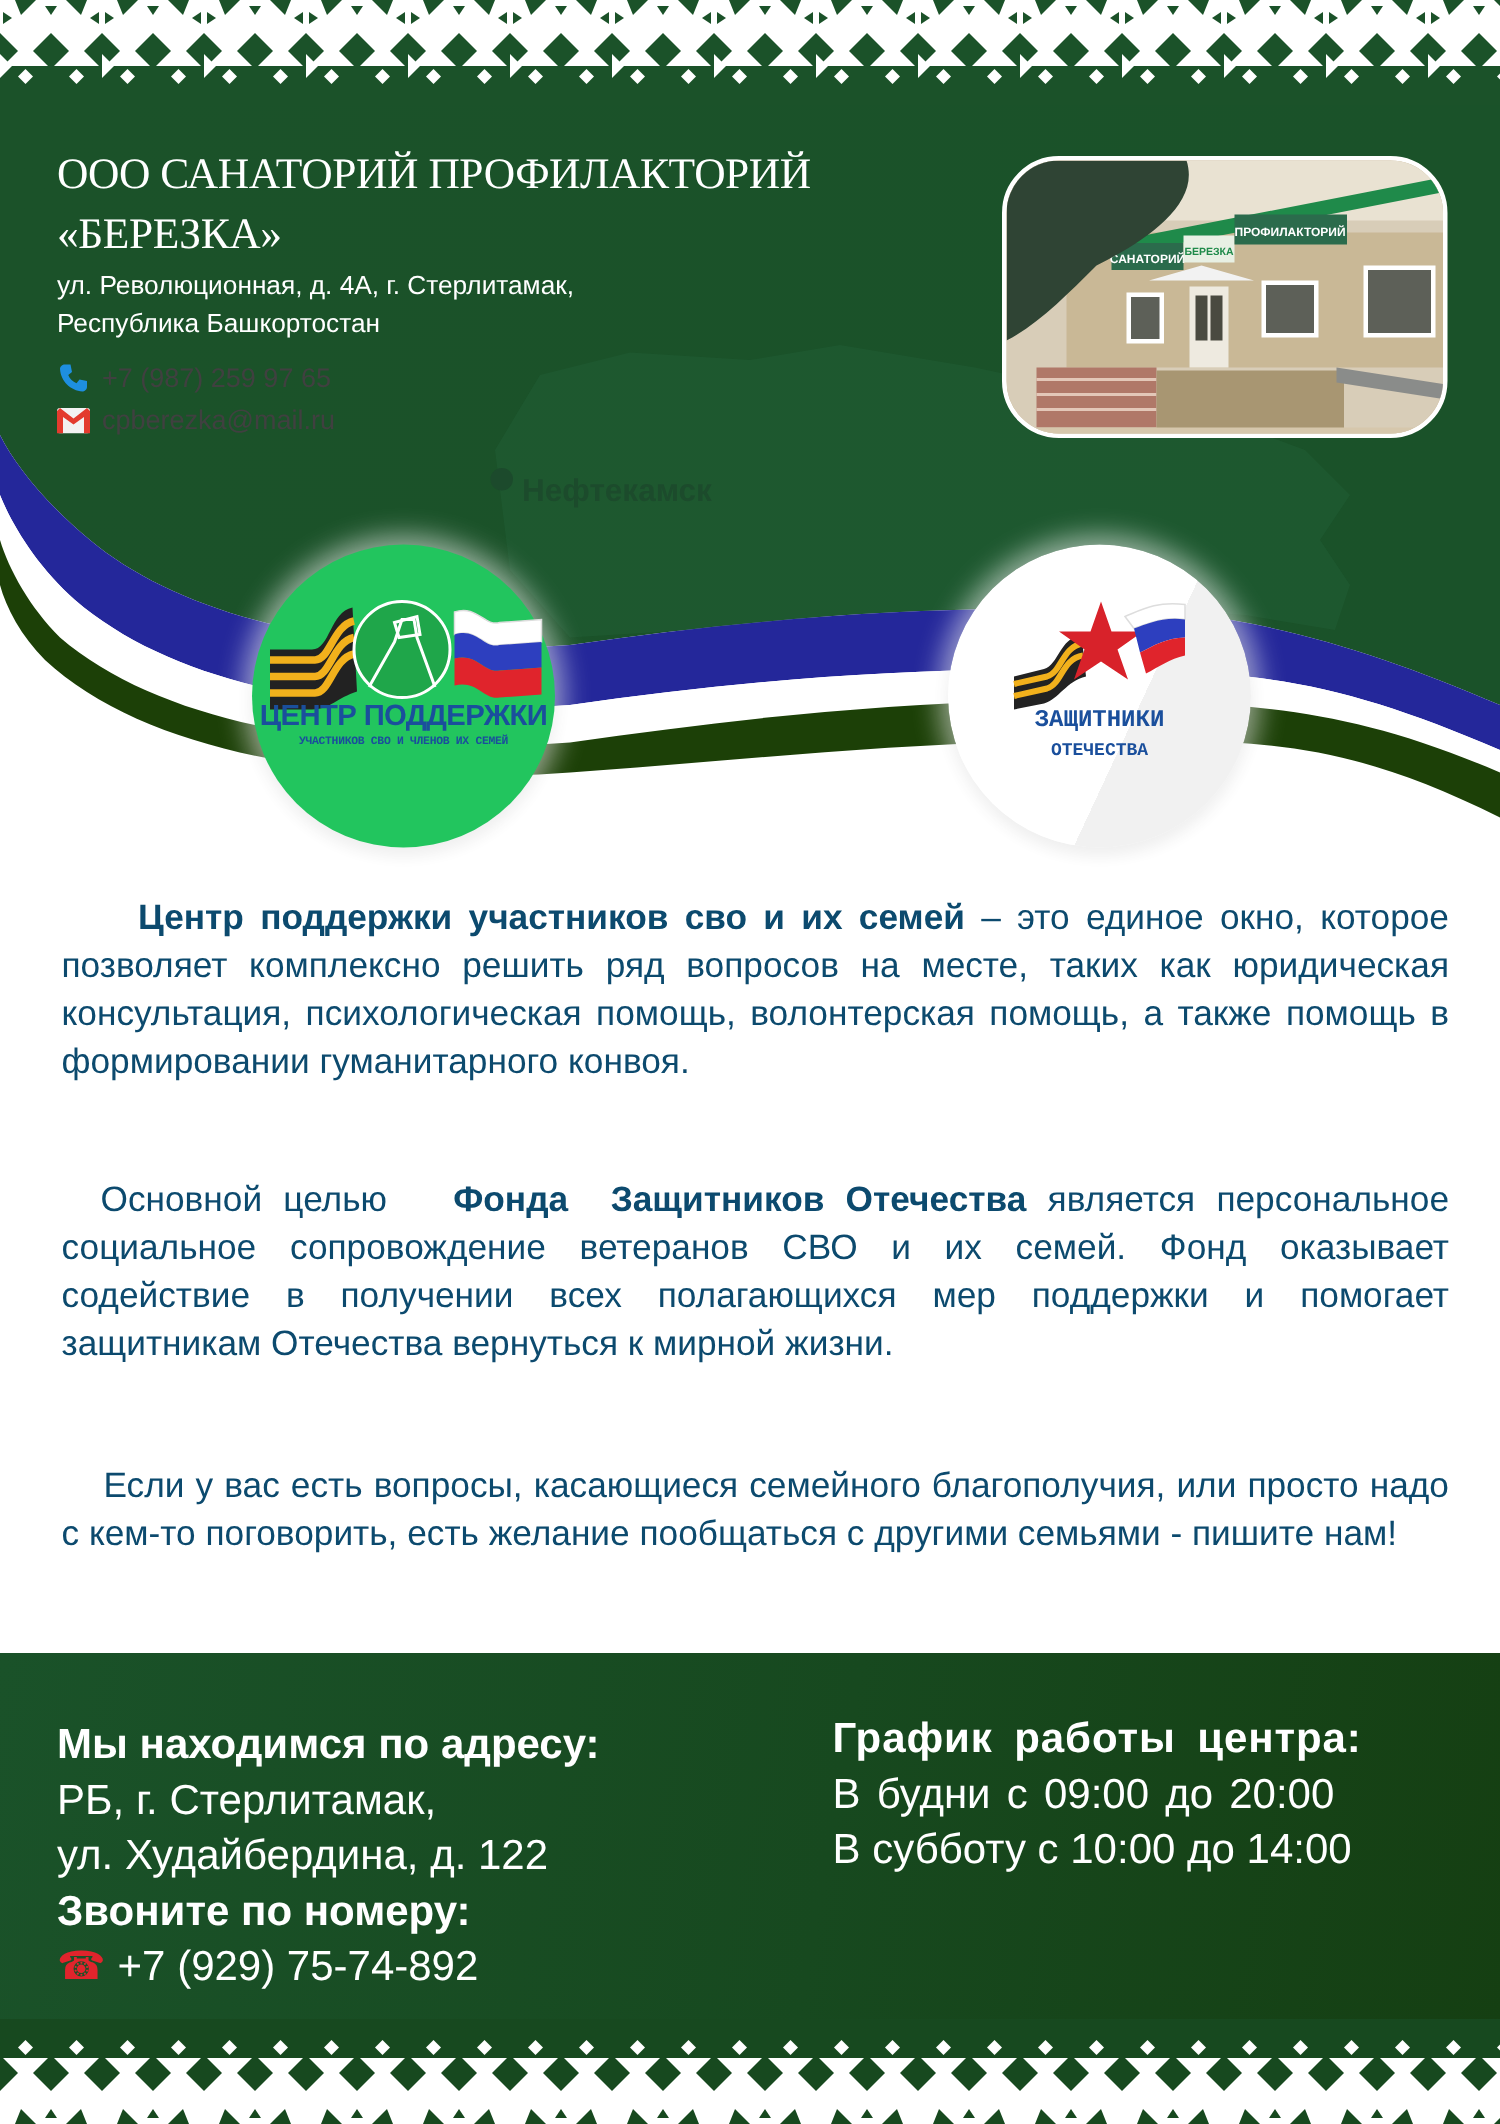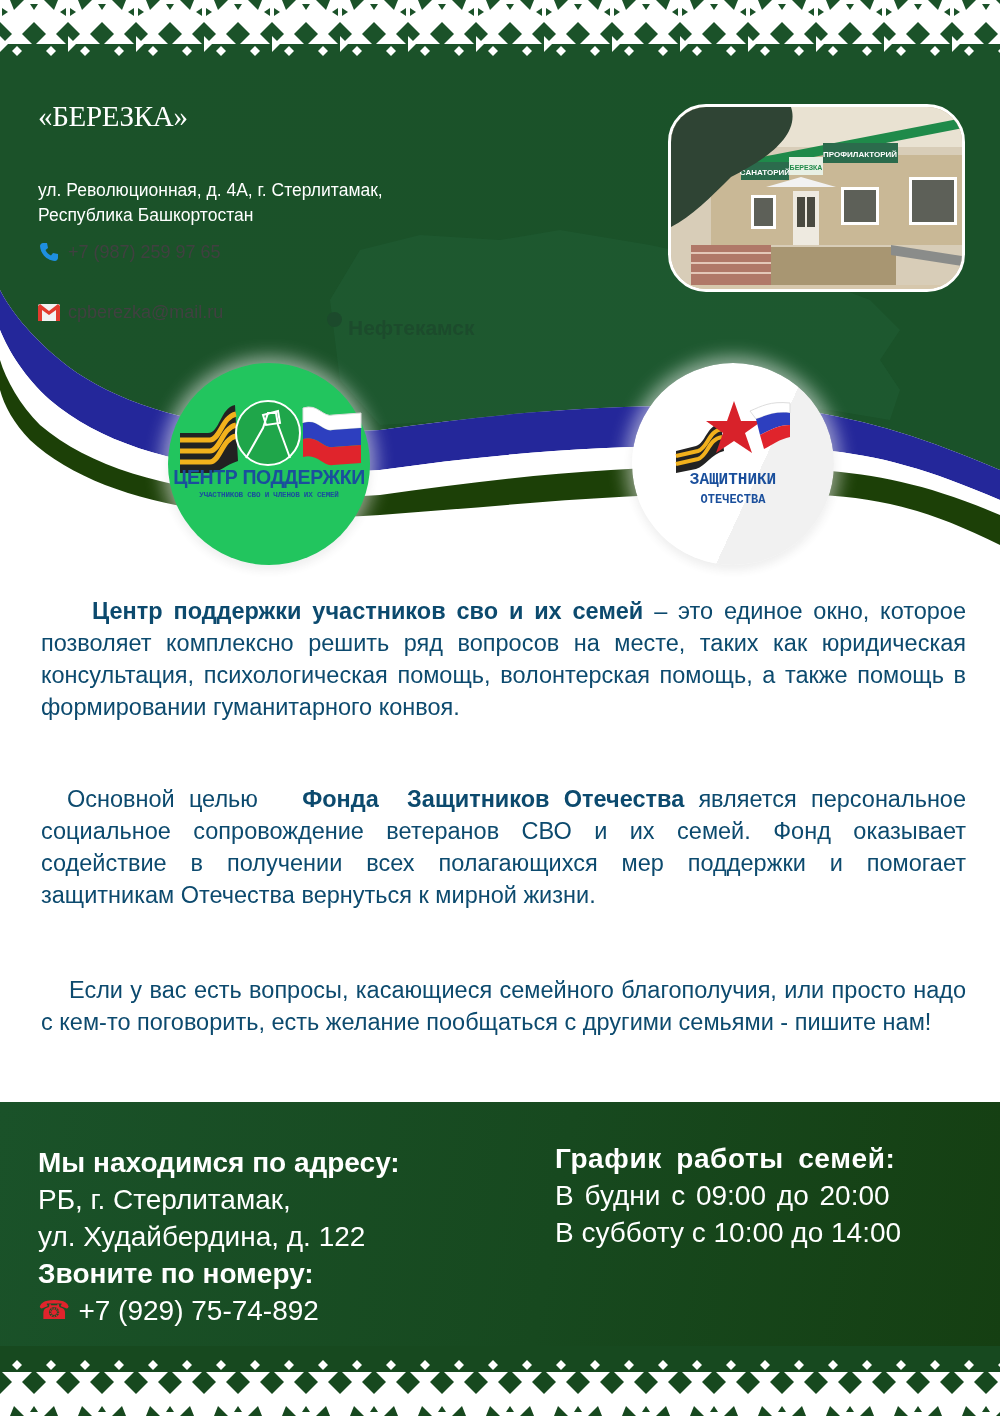--- a/index.html
+++ b/index.html
@@ -13,21 +13,21 @@
   .header-bg { position:absolute; top:0; left:0; width:1000px; height:560px; }
   .header-bg svg { width:100%; height:100%; display:block; }
 
   .org-title { position:absolute; left:38px; top:96px; width:600px; color:#ffffff;
     font-family:"Liberation Serif","DejaVu Serif",serif; font-size:29px; line-height:40px; letter-spacing:-0.3px; }
   .org-address { position:absolute; left:38px; top:178px; width:560px; color:#ffffff;
     font-size:17.5px; line-height:25px; }
   .contact { position:absolute; left:38px; display:flex; align-items:center; gap:8px;
     color:#404040; font-size:18px; }
   .contact.phone { top:241px; }
-  .contact.mail { top:269px;margin-top:32px; }
+  .contact.mail { top:269px; }
   .contact .ic { width:22px; height:22px; display:flex; align-items:center; justify-content:center; }
 
   .photo { position:absolute; left:668px; top:104px; width:297px; height:188px;
     border-radius:38px; border:3px solid #ffffff; overflow:hidden; background:#cdbb9c; }
 
   .map-label { position:absolute; left:328px; top:316px; font-size:21px; font-weight:bold;
     color:#1c4a2c; opacity:0.9; }
   .map-dot { position:absolute; left:327px; top:312px; width:15px; height:15px; border-radius:50%; background:#1c4a2c; }
 
   .badge { position:absolute; width:202px; height:202px; border-radius:50%; background:#22c55e;
@@ -93,20 +93,21 @@
       <rect x="0" y="44" width="68" height="26" fill="#1b5229"></rect>
       <polygon points="0,36 8,44 0,52" fill="#ffffff"></polygon>
       <polygon points="17,46 22,51 17,56 12,51" fill="#ffffff"></polygon>
       <polygon points="51,46 56,51 51,56 46,51" fill="#ffffff"></polygon>
     </pattern>
   </defs>
   <rect width="1000" height="70" fill="url(#orn)"></rect>
 </svg>
 
 <div class="org-title">
+  <div>ООО САНАТОРИЙ ПРОФИЛАКТОРИЙ</div>
   <div>«БЕРЕЗКА»</div>
 </div>
 <div class="org-address">
   <div>ул. Революционная, д. 4А, г. Стерлитамак,</div>
   <div>Республика Башкортостан</div>
 </div>
 <div class="contact phone">
   <span class="ic">
     <svg width="20" height="20" viewBox="0 0 20 20">
         <path d="M4,1 L8,1 L9,6 L6.5,8 C7.5,10.5 9.5,12.5 12,13.5 L14,11 L19,12 L19,16 C19,17.5 17.5,19 16,19 C8,18.5 1.5,12 1,4 C1,2.5 2.5,1 4,1 Z" fill="#1e8fe0"></path>
@@ -224,21 +225,21 @@
     <div class="hd">Мы находимся по адресу:</div>
     <div>РБ, г. Стерлитамак,</div>
     <div>ул. Худайбердина, д. 122</div>
     <div class="hd">Звоните по номеру:</div>
     <div class="row">
       <span style="color:#e0242c;font-size:26px;">☎</span>
       <span>+7 (929) 75-74-892</span>
     </div>
   </div>
   <div class="col right">
-    <div class="hd sched-hd">График работы семей:</div>
+    <div class="hd sched-hd">График работы центра:</div>
     <div style="word-spacing:3px;">В будни с 09:00 до 20:00</div>
     <div>В субботу с 10:00 до 14:00</div>
   </div>
 </div>
 
 <svg class="ornament bottom" viewBox="0 0 1000 70" preserveAspectRatio="none">
   <defs>
     <pattern id="orn2" x="0" y="0" width="68" height="70" patternUnits="userSpaceOnUse">
       <rect width="68" height="70" fill="#ffffff"></rect>
       <polygon points="34,22 46,34 34,46 22,34" fill="#17491f"></polygon>

